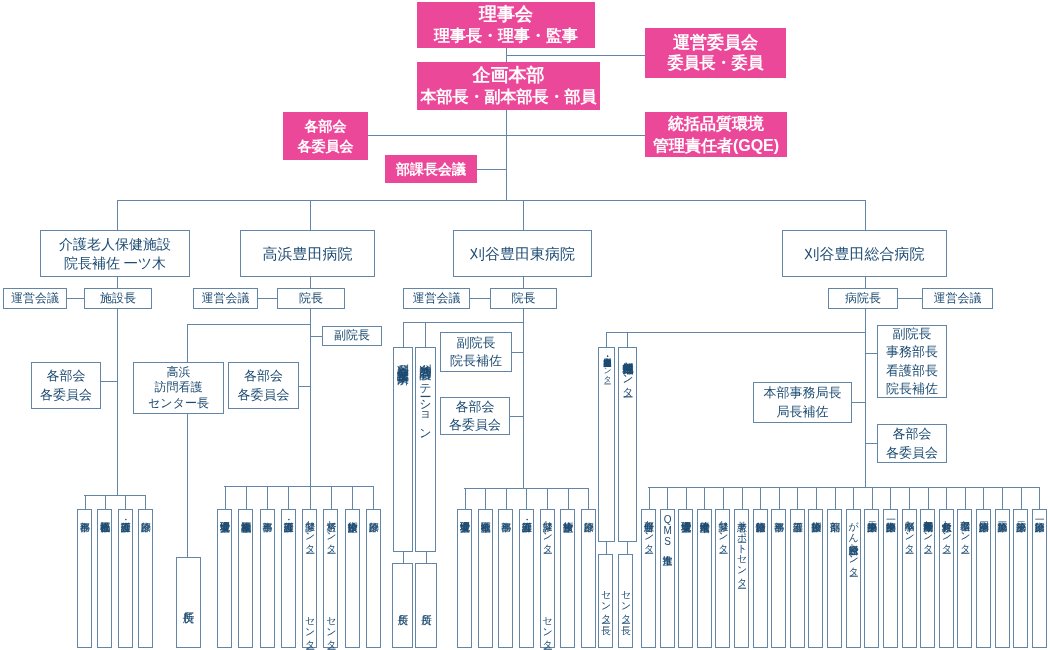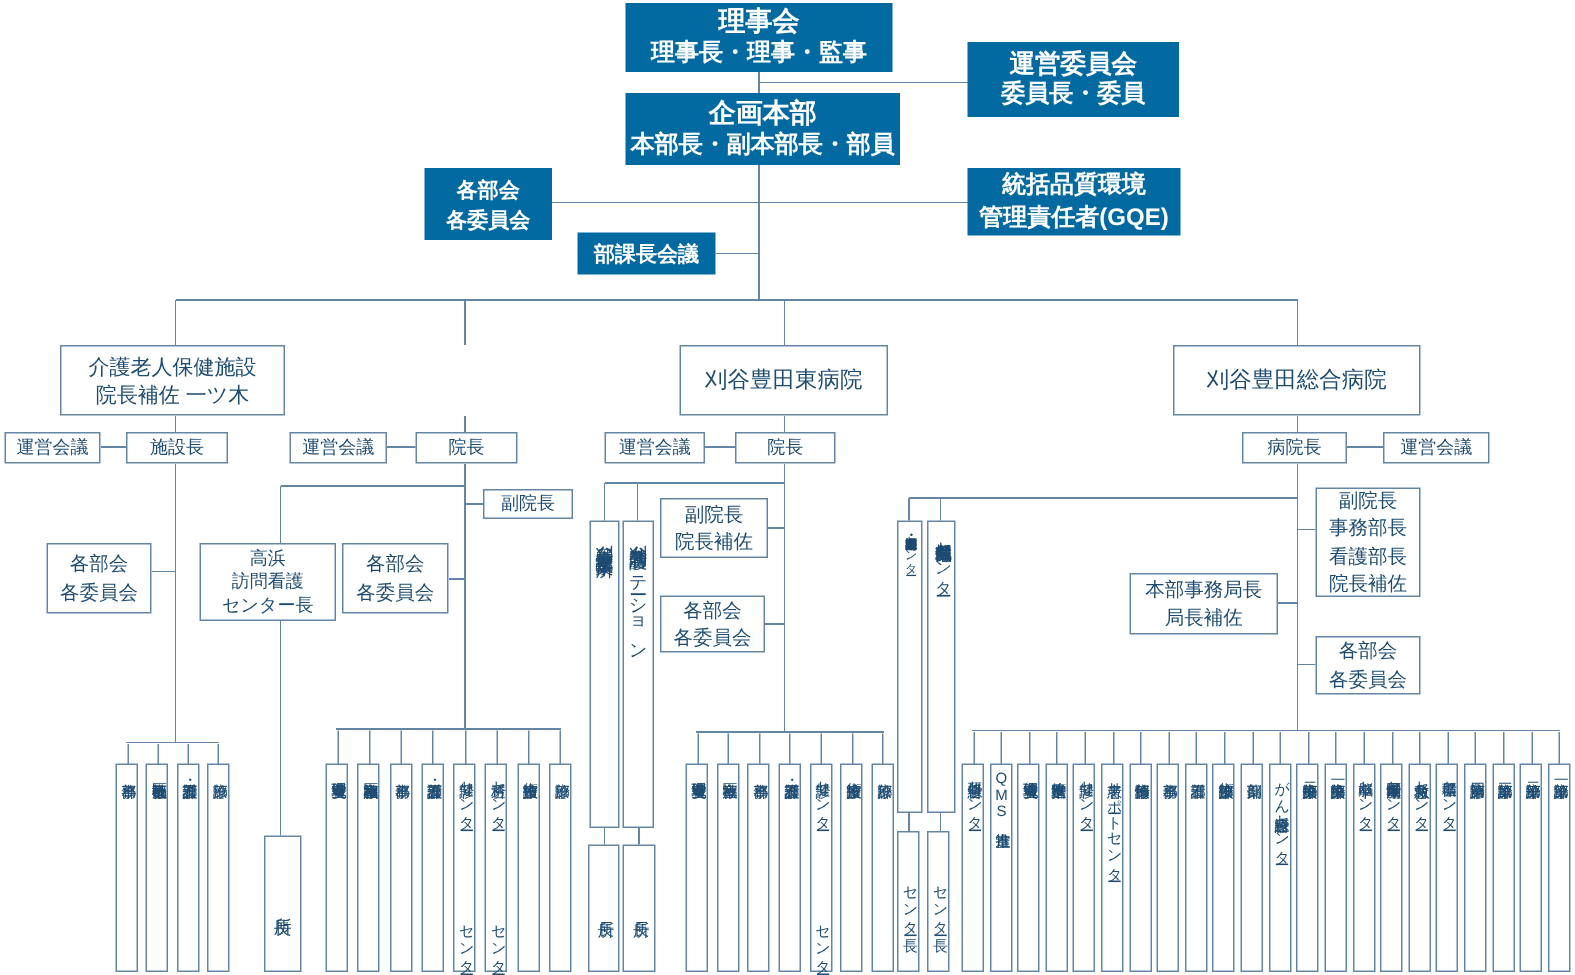--- a/index.html
+++ b/index.html
@@ -1,20 +1,20 @@
 <!DOCTYPE html>
 <html lang="ja"><head>
 <meta charset="utf-8">
 <style>
   html,body{margin:0;padding:0;background:#fff;}
   .canvas{position:relative;width:1050px;height:650px;background:#fff;overflow:hidden;
           font-family:"Liberation Sans","DejaVu Sans",sans-serif;}
   .wires{position:absolute;left:0;top:0;width:1050px;height:650px;}
   
-  .nb{position:absolute;background:#0369a1;color:#fff;display:flex;flex-direction:column;
+  .nb{position:absolute;background:#ec4899;color:#fff;display:flex;flex-direction:column;
       align-items:center;justify-content:center;text-align:right;box-sizing:border-box;}
   
   .wb{position:absolute;background:#fff;border:1px solid #6486a6;color:#1d4b72;display:flex;
       flex-direction:column;align-items:center;justify-content:center;text-align:center;
       box-sizing:border-box;line-height:1.3;}
   .t18{font-size:18px;font-weight:bold;line-height:1.25;}
   .t15b{font-size:16px;font-weight:bold;line-height:1.35;}
   .t14b{font-size:14px;font-weight:bold;line-height:1.45;}
   .t12b{font-size:16px;font-weight:bold;line-height:1.3;}
   .t15{font-size:15px;}
@@ -116,20 +116,23 @@
     <span class="t15b">管理責任者(GQE)</span>
   </div>
   <div class="nb" style="left:385px;top:155px;width:92px;height:28px">
     <span class="t14b">部課長会議</span>
   </div>
 
   <div class="wb t14" style="left:40px;top:230px;width:150px;height:47px">
     <span>介護老人保健施設</span>
     <span>院長補佐 一ツ木</span>
   </div>
+  <div class="wb t15" style="left:240px;top:230px;width:135px;height:47px">
+    <span>高浜豊田病院</span>
+  </div>
   <div class="wb t15" style="left:453px;top:230px;width:139px;height:47px">
     <span>刈谷豊田東病院</span>
   </div>
   <div class="wb t15" style="left:782px;top:230px;width:165px;height:47px">
     <span>刈谷豊田総合病院</span>
   </div>
 
   <div class="wb t12" style="left:3px;top:288px;width:64px;height:21px">
     <span>運営会議</span>
   </div>

